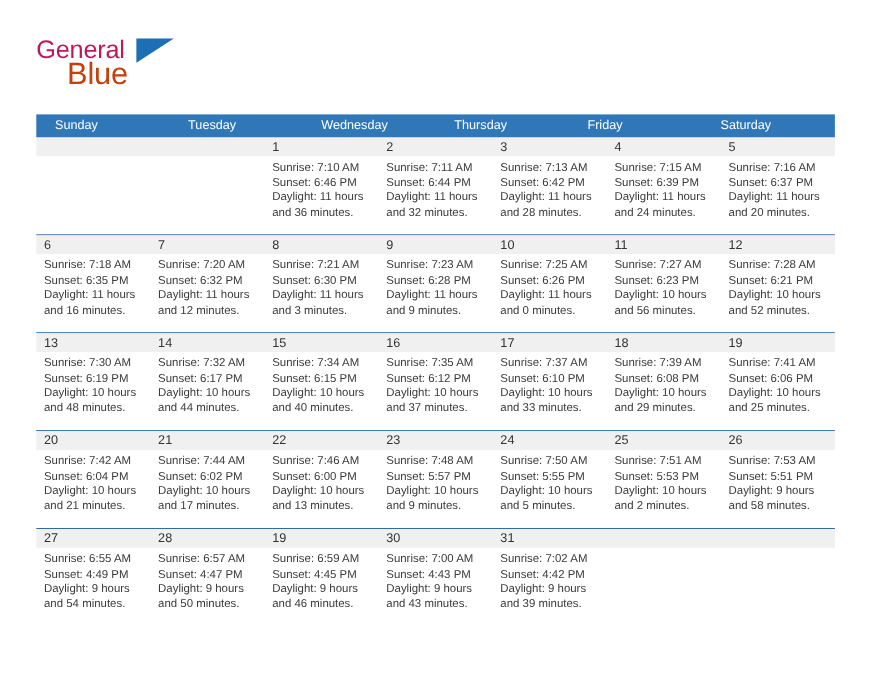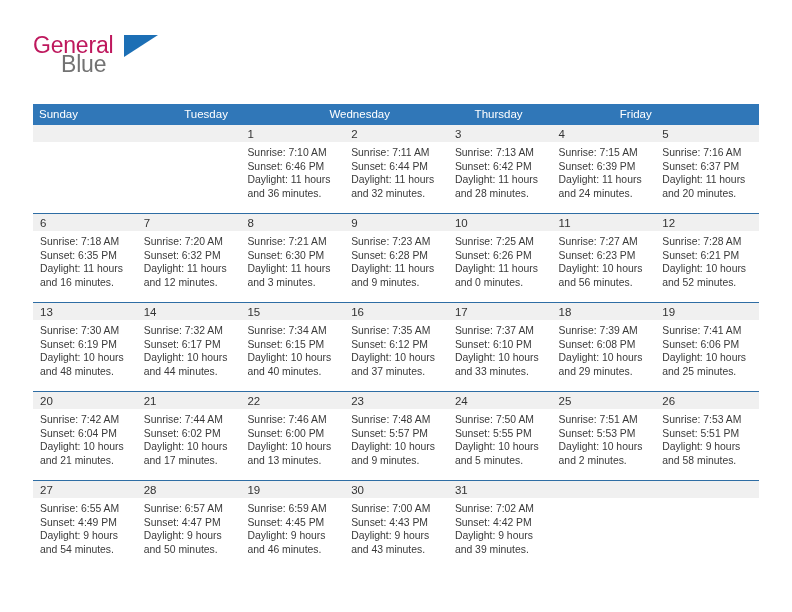--- a/index.html
+++ b/index.html
@@ -43,23 +43,23 @@
     top: 0;
     font-size: 23px;
     letter-spacing: -0.2px;
     color: #be185d;
     font-family: "Liberation Sans", sans-serif;
   }
   .brand-blue {
     position: absolute;
     left: 28px;
     top: 19px;
-    font-size: 23px;
+    font-size: 28px;
     letter-spacing: -0.2px;
-    color: #737373;
+    color: #c2410c;
     font-family: "Liberation Sans", sans-serif;
   }
   .brand-triangle {
     position: absolute;
     left: 91px;
     top: 3px;
     width: 0;
     height: 0;
     border-left: 34px solid #1c6fb5;
     border-bottom: 22px solid transparent;
@@ -95,21 +95,21 @@
   .dow-row {
     display: flex;
     background: #3077b8;
     height: 21px;
   }
   .dow-cell {
     flex: 1 1 0;
     color: #ffffff;
     font-size: 11.5px;
     line-height: 21px;
-    padding-left: 6px;
+    padding-left: 17px;
     box-sizing: border-box;
     white-space: nowrap;
     overflow: hidden;
   }
 
   .week {
     position: relative;
     border-top: 1.4px solid #2e6da4;
   }
   .week:first-of-type {
@@ -171,20 +171,21 @@
 
   </div>
 
   <div class="calendar">
     <div class="dow-row">
       <div class="dow-cell">Sunday</div>
       <div class="dow-cell">Tuesday</div>
       <div class="dow-cell">Wednesday</div>
       <div class="dow-cell">Thursday</div>
       <div class="dow-cell">Friday</div>
+      <div class="dow-cell">Saturday</div>
     </div>
 
     <div id="weeks-container">
         <div class="week">
           <div class="week-band"></div>
           <div class="week-inner">
             <div class="day-cell empty">
               <div class="day-num"></div>
               <div class="day-info">
                 <div></div>

